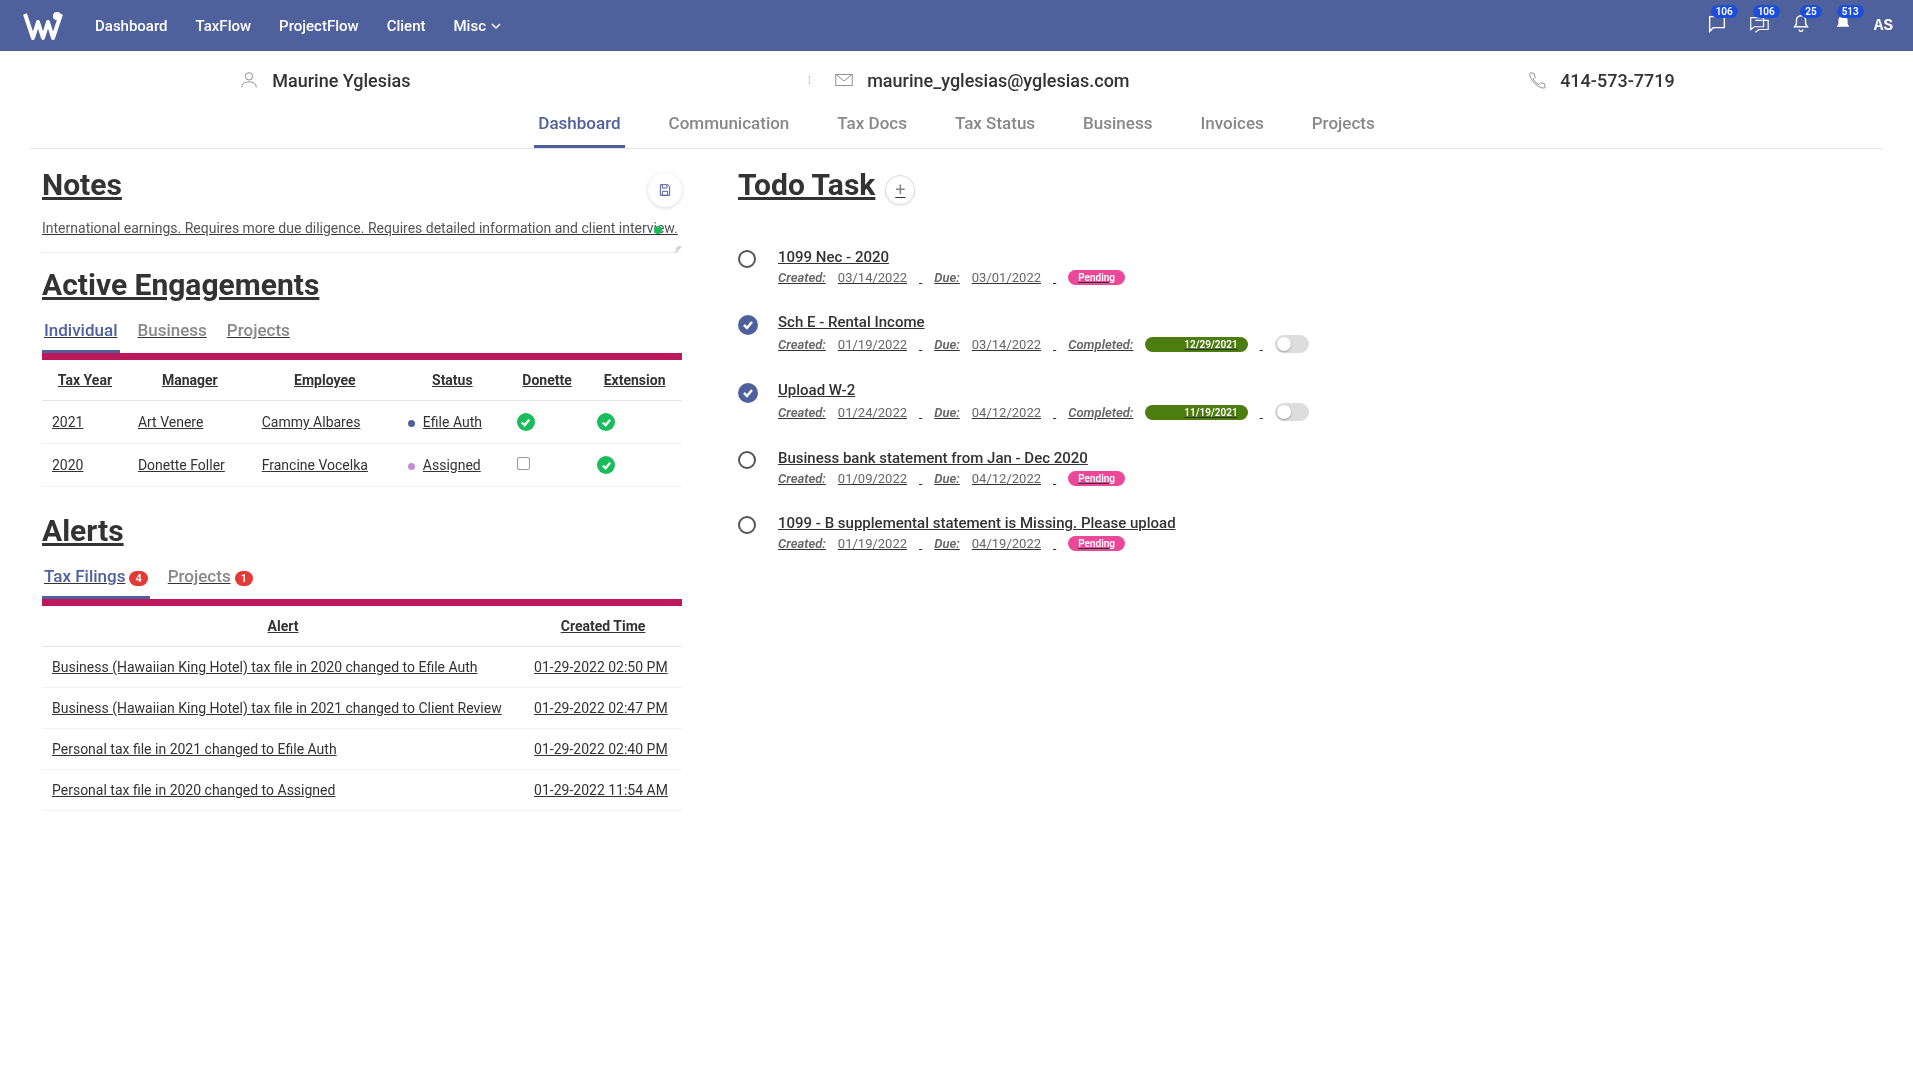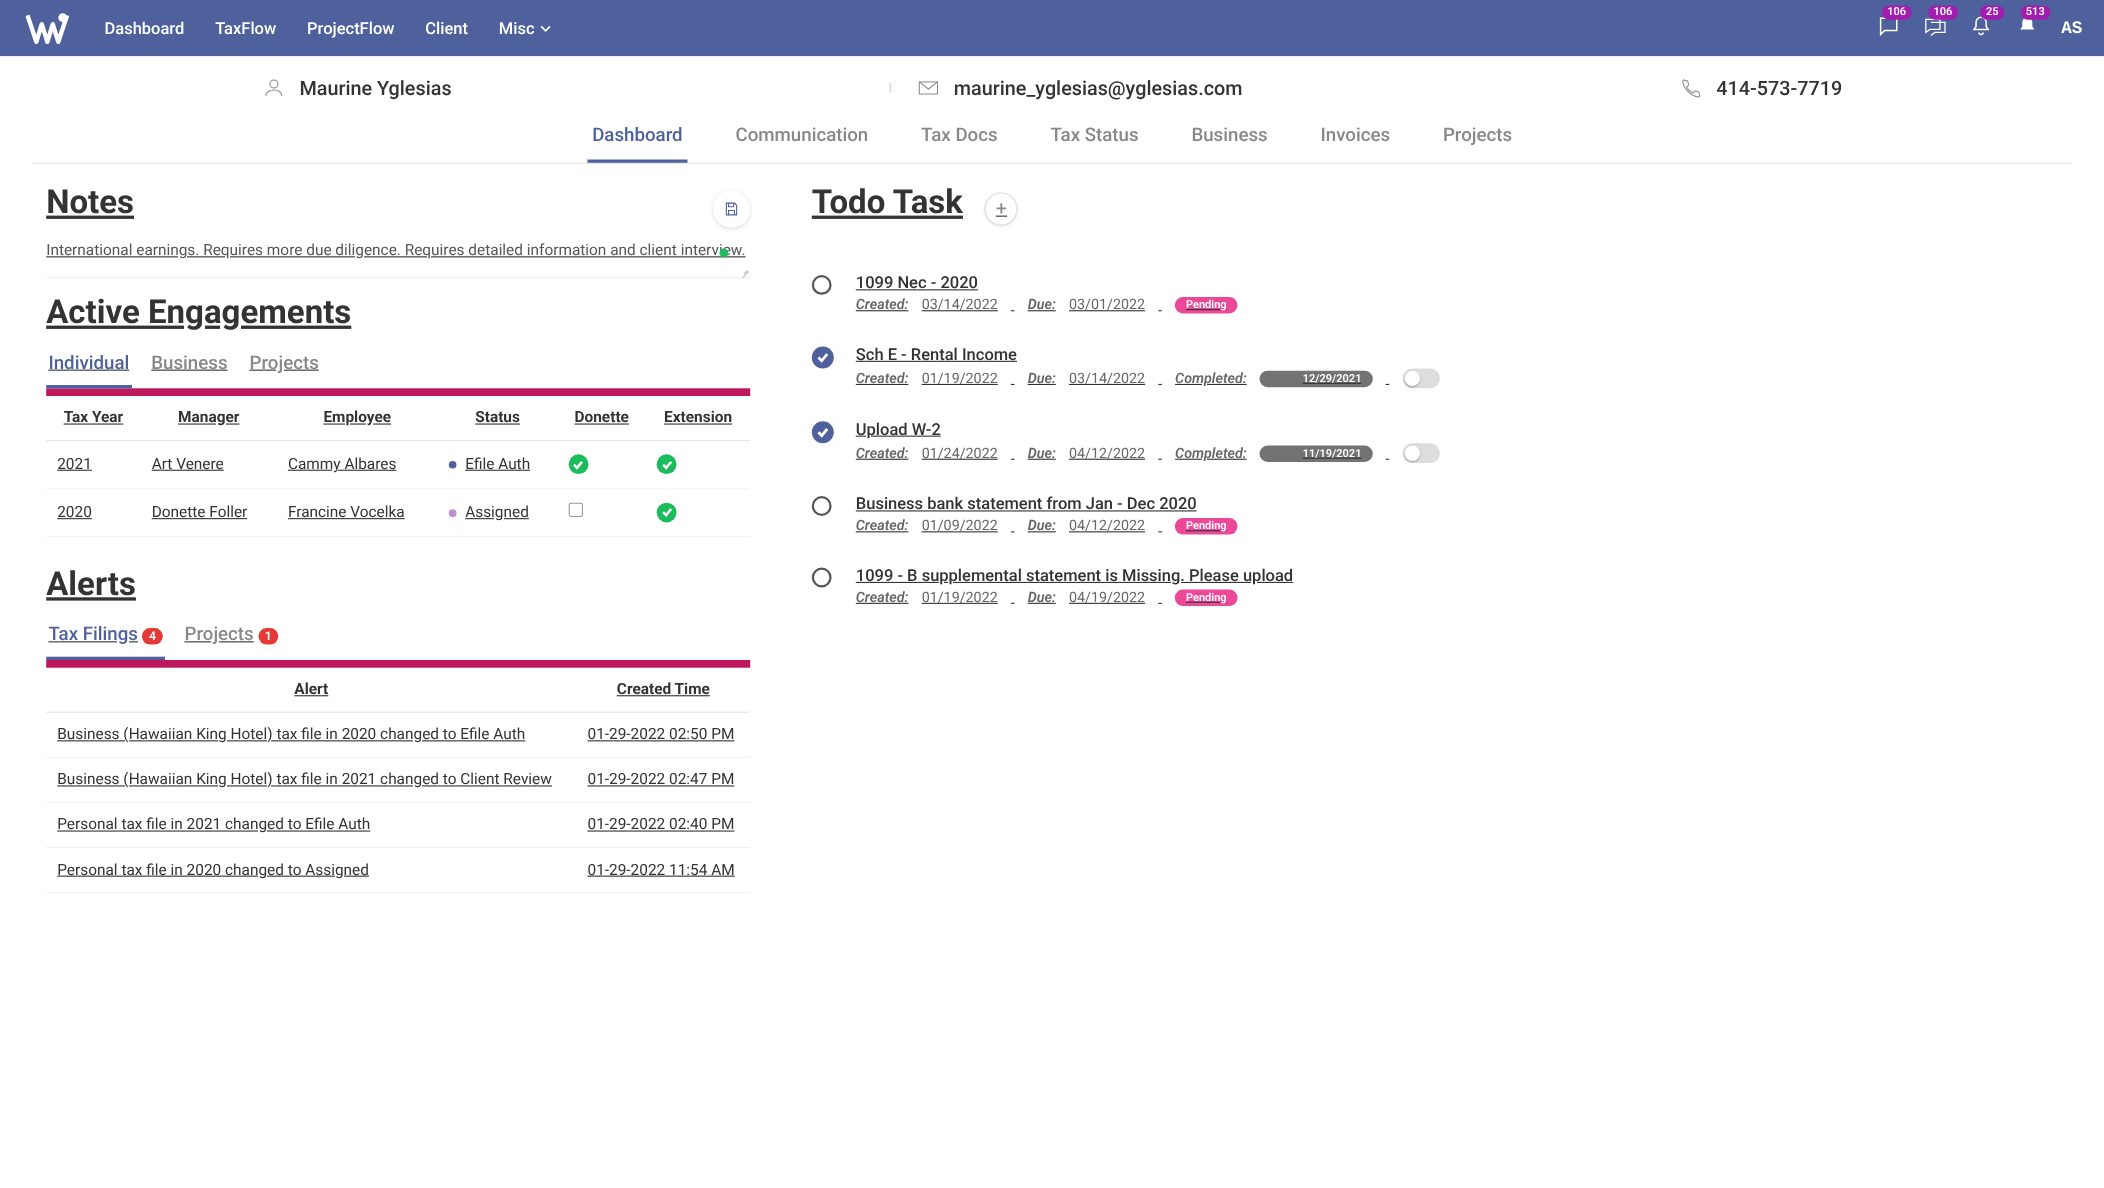--- a/index.html
+++ b/index.html
@@ -8,21 +8,21 @@
 
 .topnav { background: #4f619c; height: 51px; display: flex; align-items: center; padding: 0 20px; color: #fff; }
 .logo { width: 45px; height: 35px; display:flex; align-items:center; justify-content:center; margin-right: 30px; }
 .logo svg { width: 40px; height: 32px; }
 .nav-links { display: flex; gap: 28px; font-size: 15px; font-weight: 500; }
 .nav-links a { color: #fff; text-decoration: none; cursor: pointer; }
 .nav-links .misc { display: flex; align-items: center; gap: 5px; }
 .nav-right { margin-left: auto; display: flex; align-items: center; gap: 20px; }
 .nav-icon-wrap { position: relative; }
 .nav-icon-wrap svg { width: 22px; height: 22px; }
-.badge-red { position: absolute; top: -8px; right: -10px; background: #a21caf; color: #fff; font-size: 10px; padding: 1px 5px; border-radius: 8px; font-weight: 600; }
+.badge-red { position: absolute; top: -8px; right: -10px; background: #1d4ed8; color: #fff; font-size: 10px; padding: 1px 5px; border-radius: 8px; font-weight: 600; }
 .user-badge { font-weight: 600; font-size: 16px; font-family: Liberation Mono, monospace; }
 
 
 .client-header { display: flex; justify-content: space-around; align-items: center; padding: 18px 40px 12px; }
 .client-header .item { display: flex; align-items: center; gap: 12px; font-size: 18px; font-weight: 500; }
 .client-header svg { width: 22px; height: 22px; stroke: #888; fill: none; }
 
 
 .subtabs { display: flex; justify-content: center; gap: 40px; border-bottom: 1px solid #e5e5e5; margin: 0 30px; }
 .subtabs a { padding: 10px 4px 12px; font-size: 17px; color: #888; text-decoration: none; cursor: pointer; font-weight: 500; }
@@ -59,35 +59,35 @@
 td { padding: 12px 10px; border-bottom: 1px solid #f0f0f0; }
 .status-dot { display:inline-block; width:7px; height:7px; border-radius:50%; margin-right:8px; vertical-align:middle; }
 .check-circle { width:18px; height:18px; border-radius:50%; background:#1abc5b; display:inline-flex; align-items:center; justify-content:center; }
 .check-circle svg { width:11px; height:11px; stroke:#fff; fill:none; stroke-width:2.5; }
 .checkbox-empty { width:13px; height:13px; border:1px solid #999; border-radius:2px; display:inline-block; }
 
 
 .alerts-section { margin-top: 26px; }
 
 
-.todo-head { display:flex; align-items:center; gap:20px; }
+.todo-head { display:flex; align-items:center; gap:10px; }
 .add-btn { width:30px; height:30px; border-radius:50%; border:1px solid #ddd; background:#fff; display:flex; align-items:center; justify-content:center; font-size:18px; color:#888; cursor:pointer; box-shadow: 0 1px 3px rgba(0,0,0,0.1); }
 .todo-list { margin-top: 22px; }
 .todo-item { display:flex; gap:20px; padding: 14px 0; align-items: flex-start; }
 .todo-check { flex: 0 0 20px; margin-top: 2px; }
 .todo-check .circle-empty { width:18px; height:18px; border:2px solid #555; border-radius:50%; }
 .todo-check .circle-full { width:20px; height:20px; border-radius:50%; background:#4f619c; display:flex; align-items:center; justify-content:center; }
 .todo-check .circle-full svg { width:12px; height:12px; stroke:#fff; fill:none; stroke-width:2.5; }
 .todo-body { flex: 1; }
 .todo-title { font-size: 15px; font-weight: 500; margin-bottom: 4px; }
 .todo-meta { font-size: 13px; color: #666; display:flex; gap:12px; align-items:center; flex-wrap:wrap; }
 .todo-meta .lbl { font-style: italic; font-weight:600; }
 .pill { padding: 2px 10px; border-radius: 10px; font-size: 10px; font-weight:600; color:#fff; }
 .pill-orange { background:#ec4899; }
-.pill-green { background:#737373;padding-left:39px; }
+.pill-green { background:#4d7c0f;padding-left:39px; }
 .toggle { width:34px; height:18px; background:#ddd; border-radius:10px; position:relative; cursor:pointer; }
 .toggle::after { content:''; position:absolute; width:14px; height:14px; background:#fff; border-radius:50%; top:2px; left:2px; box-shadow:0 1px 2px rgba(0,0,0,0.3); }
 </style>
 </head>
 <body>
 
 <div class="topnav">
   <div class="logo">
     <svg viewBox="0 0 40 32">
         <path d="M2 4 L10 28 L15 12 L20 28 L25 12 L30 28 L38 4" stroke="#fff" stroke-width="4" fill="none" stroke-linejoin="round"></path>

